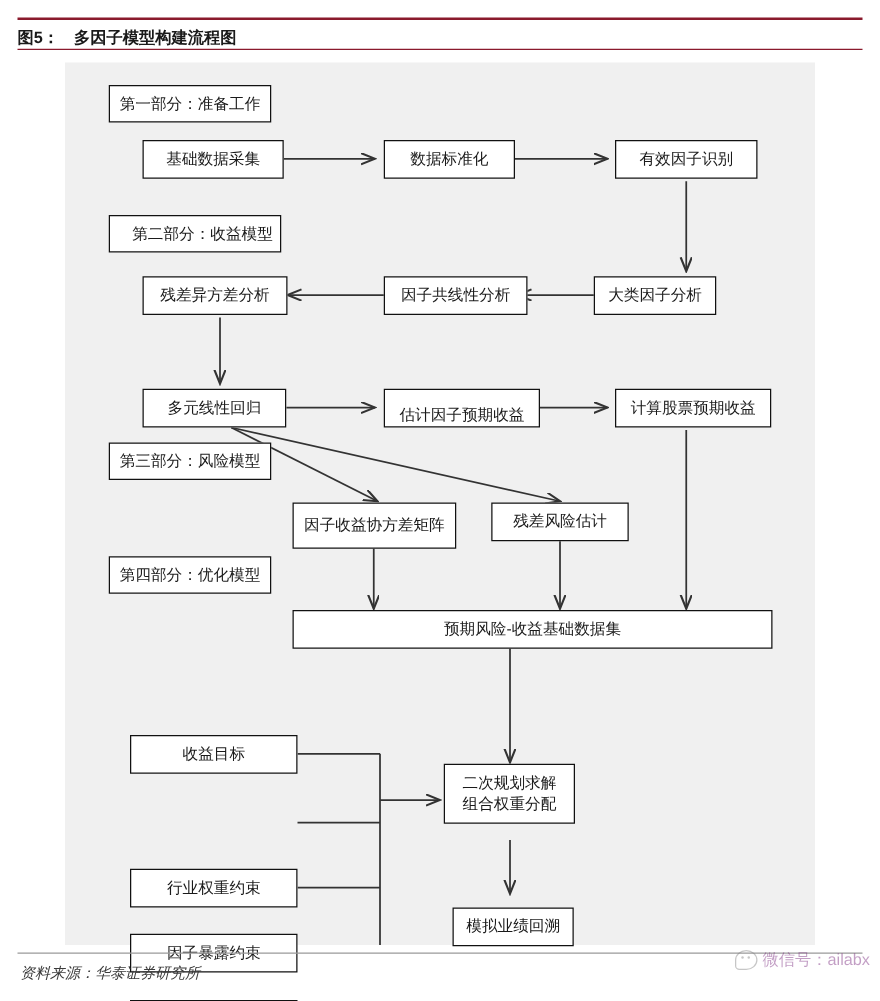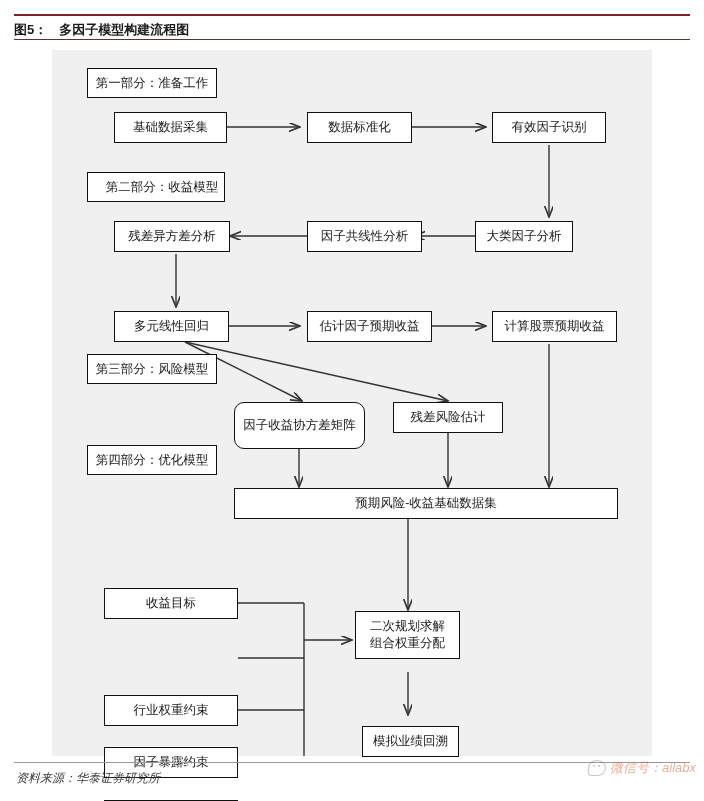--- a/index.html
+++ b/index.html
@@ -103,24 +103,23 @@
     color: #3a3a3a;
   }
   #watermark {
     position: absolute;
     right: 8px;
     top: 759px;
     display: flex;
     align-items: center;
     gap: 4px;
     opacity: 0.42;
-    color: #c2410c;
+    color: #701a75;
     font-size: 13px;
     white-space: nowrap;
-    font-style: italic;
   }
   #watermark-icon {
     display: inline-block;
     width: 16px;
     height: 14px;
     border: 1.2px solid #7a7a7a;
     border-radius: 50% 50% 50% 20%;
     position: relative;
     flex: none;
   }
@@ -227,29 +226,29 @@
   </div>
 
   <div class="node" style="left:62px; top:171px; width:116px; height:31px;">
     <span>残差异方差分析</span>
   </div>
 
   <div class="node" style="left:62px; top:261px; width:115px; height:31px;">
     <span>多元线性回归</span>
   </div>
 
-  <div class="node" style="left:255px; top:261px; width:125px; height:31px;">
+  <div class="node" style="left:255px; top:261px; width:125px; height:31px;align-items:flex-end;">
     <span>估计因子预期收益</span>
   </div>
 
   <div class="node" style="left:440px; top:261px; width:125px; height:31px;">
     <span>计算股票预期收益</span>
   </div>
 
-  <div class="node" style="left:182px; top:352px; width:131px; height:47px;border-radius:10px;">
+  <div class="node" style="left:182px; top:352px; width:131px; height:37px;">
     <span>因子收益协方差矩阵</span>
   </div>
 
   <div class="node" style="left:341px; top:352px; width:110px; height:31px;">
     <span>残差风险估计</span>
   </div>
 
   <div class="node" style="left:182px; top:438px; width:384px; height:31px;">
     <span>预期风险-收益基础数据集</span>
   </div>

